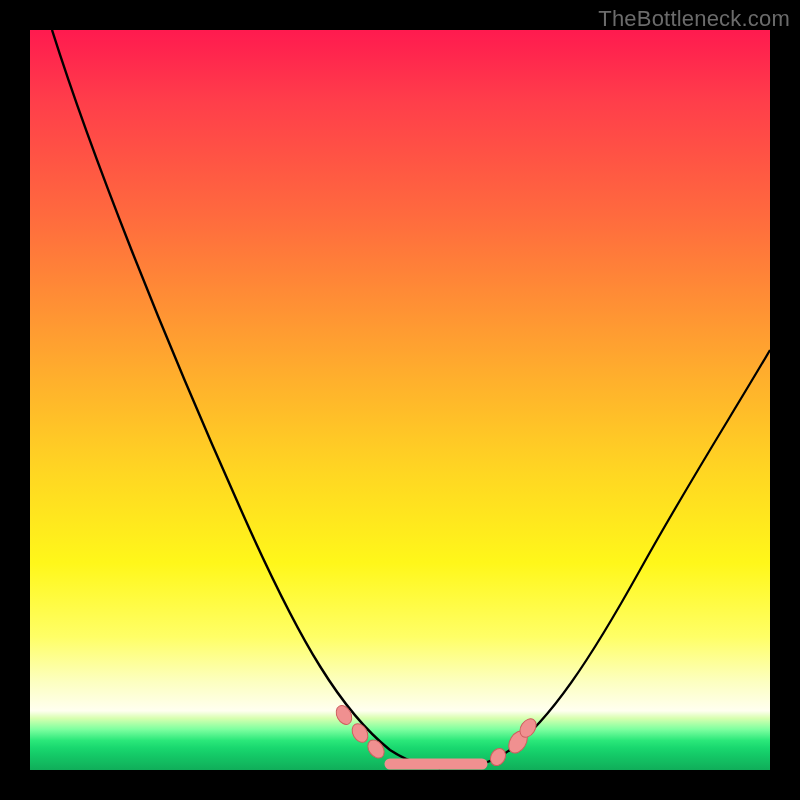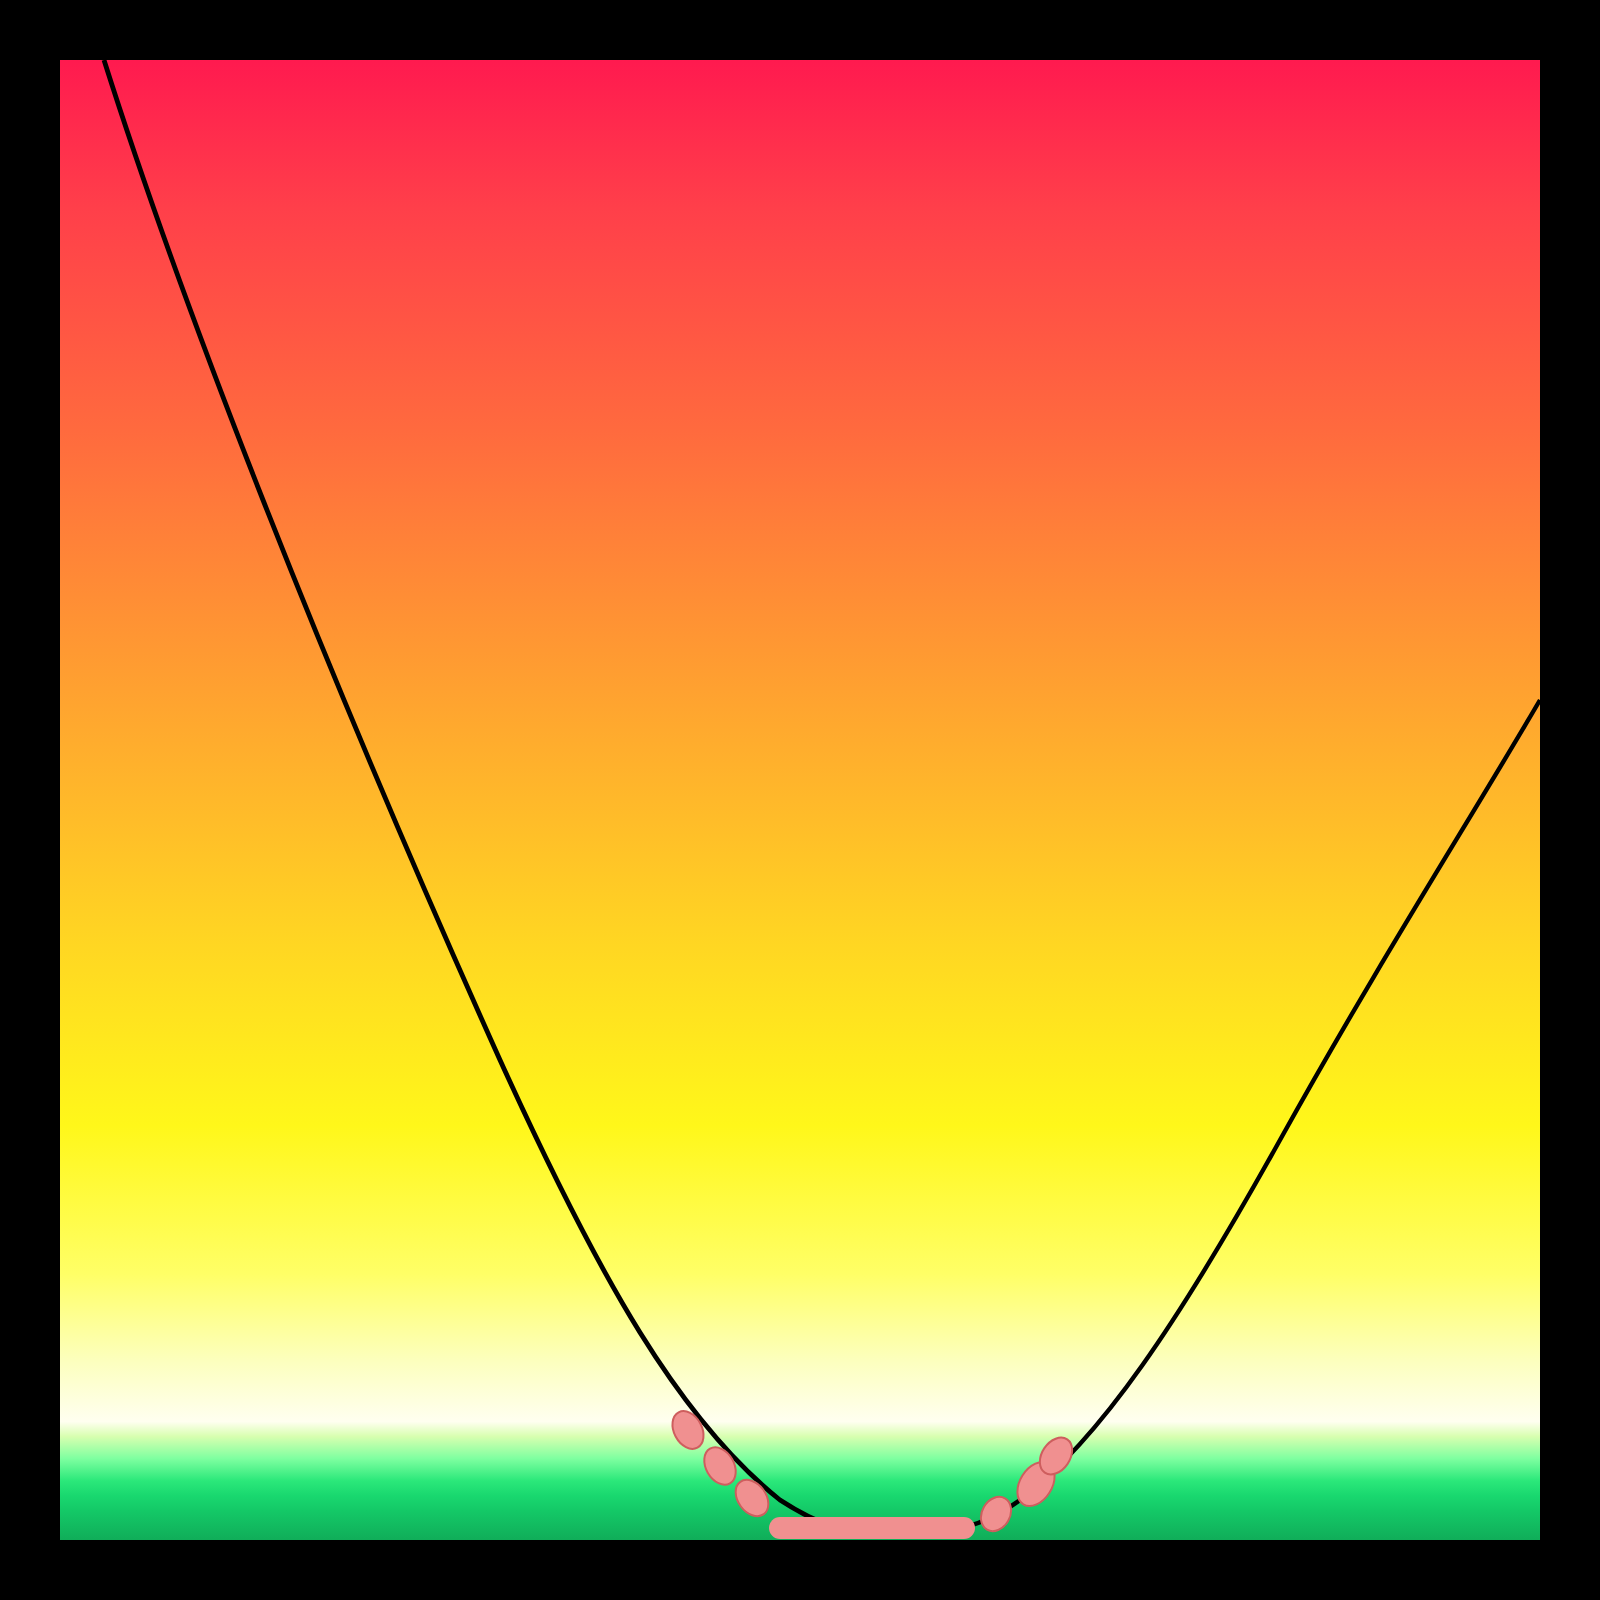--- a/index.html
+++ b/index.html
@@ -55,20 +55,21 @@
     color: #6b6b6b;
     font-size: 22px;
     letter-spacing: 0.2px;
     user-select: none;
   }
 </style>
 </head>
 <body>
 
 <div class="frame">
+  <div class="watermark">TheBottleneck.com</div>
 
   <div class="plot">
     <svg class="curves" viewBox="0 0 740 740" preserveAspectRatio="none">
       <path fill="none" stroke="#000" stroke-width="2.4" d="M 22 0
                C 60 120, 130 300, 220 500
                C 270 610, 310 680, 360 720
                C 380 733, 395 737, 410 738"></path>
       <path fill="none" stroke="#000" stroke-width="2.2" d="M 410 738
                C 440 738, 460 735, 480 720
                C 520 690, 560 630, 610 540

